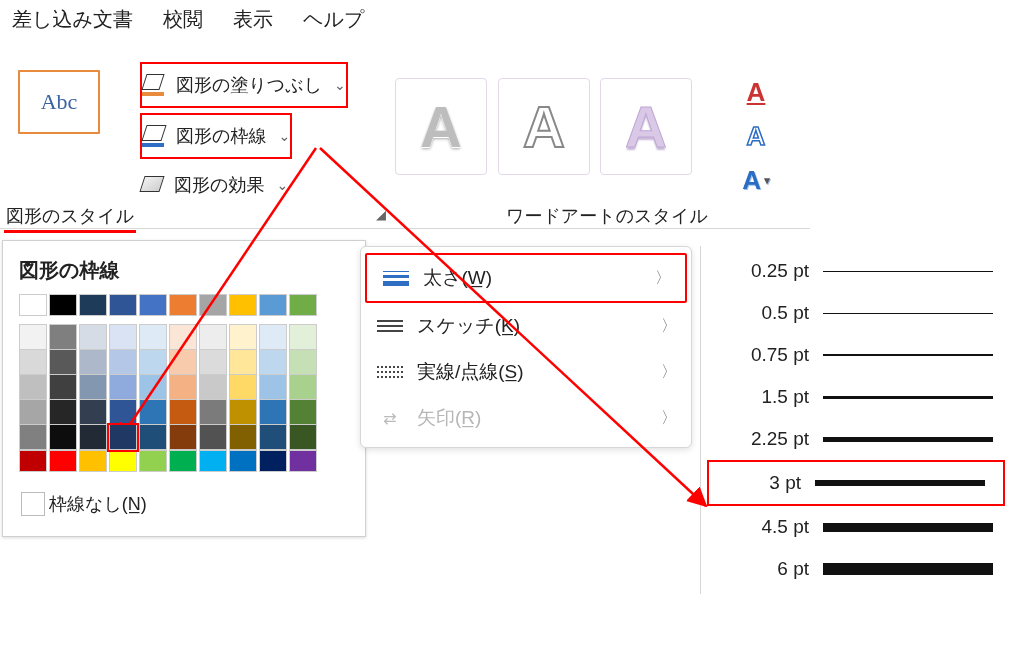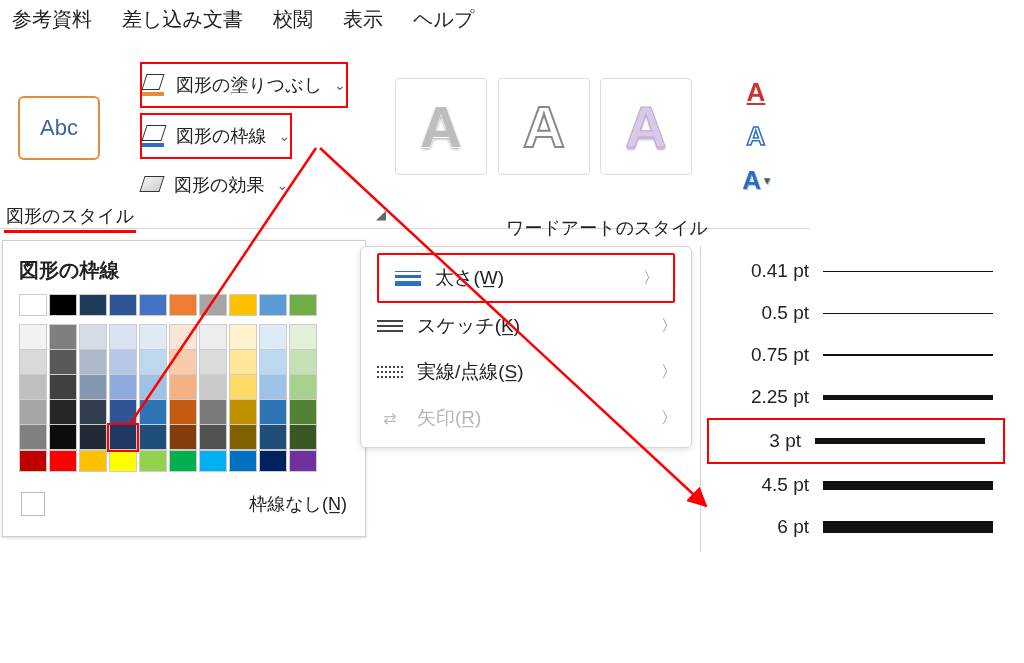--- a/index.html
+++ b/index.html
@@ -4,36 +4,36 @@
 <style>
   html,body{margin:0;padding:0;font-family:"Yu Gothic UI","Meiryo",sans-serif;background:#fff;color:#222;}
   .stage{position:relative;width:1024px;height:663px;overflow:hidden;}
   
   .tabs{position:absolute;left:0;top:6px;display:flex;gap:30px;padding-left:12px;font-size:20px;}
   .tabs span{white-space:nowrap;}
   .tab-shape{color:#2563c0;font-weight:600;border:2px dotted red;border-radius:50%/40%;padding:2px 10px;}
   
   .ribbon{position:absolute;left:0;top:48px;width:810px;height:180px;border-bottom:1px solid #d8d8d8;}
   
-  .abc{position:absolute;left:18px;top:48px;width:78px;height:60px;border:2px solid #e88b3c;border-radius:6px;display:flex;align-items:center;justify-content:center;font-size:22px;color:#3a63a0;}
+  .abc{position:absolute;left:18px;top:22px;width:78px;height:60px;border:2px solid #e88b3c;border-radius:1px;display:flex;align-items:center;justify-content:center;font-size:22px;color:#3a63a0;font-family:Liberation Serif, serif;}
   .shape-btn{position:absolute;display:flex;align-items:center;gap:10px;padding:4px 0;font-size:18px;height:34px;}
   .shape-btn .chev{font-size:14px;color:#666;margin-left:2px;}
   .btn-fill{left:140px;top:14px;border:2px solid red;}
   .btn-outline{left:140px;top:65px;border:2px solid red;}
   .btn-effect{left:140px;top:116px;}
   .ic{width:24px;height:22px;display:inline-block;position:relative;}
   .ic-fill::before{content:"";position:absolute;left:2px;top:0;width:16px;height:14px;border:1.5px solid #333;transform:skewX(-18deg);}
   .ic-fill::after{content:"";position:absolute;left:0;bottom:0;width:22px;height:4px;background:#e88b3c;}
   .ic-line::before{content:"";position:absolute;left:2px;top:0;width:18px;height:14px;border:1.5px solid #333;transform:skewX(-18deg);}
   .ic-line::after{content:"";position:absolute;left:0;bottom:0;width:22px;height:4px;background:#2f6fc3;}
   .ic-eff::before{content:"";position:absolute;left:2px;top:2px;width:18px;height:14px;border:1.5px solid #333;transform:skewX(-18deg);background:linear-gradient(135deg,#f1f1f1,#cfcfcf);}
   .fill-note{position:absolute;left:368px;top:20px;color:#e03020;font-size:20px;}
   
   .grp-cap1{position:absolute;left:4px;top:156px;font-size:18px;border-bottom:3px solid red;padding:0 2px 2px 2px;}
-  .grp-cap2{position:absolute;left:506px;top:168px;font-size:18px;}
+  .grp-cap2{position:absolute;left:506px;top:156px;font-size:18px;}
   .dialog-launch{position:absolute;left:376px;top:159px;font-size:13px;color:#666;}
   
   .wa{position:absolute;top:30px;width:90px;height:95px;border:1px solid #e3d7ea;border-radius:4px;display:flex;align-items:center;justify-content:center;font-size:58px;font-weight:700;font-family:"Segoe UI",sans-serif;}
   .wa1{left:395px;color:#bdbdbd;text-shadow:0 1px 0 #fff,0 2px 3px #aaa;}
   .wa2{left:498px;color:#fff;-webkit-text-stroke:2px #888;}
   .wa3{left:600px;color:#d9c9e6;-webkit-text-stroke:1px #c0a8d6;text-shadow:0 3px 2px #c8b8d8;}
   .wa-small{position:absolute;left:734px;width:44px;height:36px;display:flex;align-items:center;justify-content:center;font-size:26px;font-weight:700;}
   .wa-s1{top:26px;color:#c33;text-decoration:underline;}
   .wa-s2{top:70px;-webkit-text-stroke:1.5px #2b6cc4;color:#fff;}
   .wa-s3{top:114px;color:#2b6cc4;text-shadow:1px 1px 0 #9cc0e8;}
@@ -41,28 +41,28 @@
   
   .palette{position:absolute;left:2px;top:240px;width:330px;border:1px solid #d0d0d0;background:#fff;padding:8px 16px 14px 16px;box-shadow:0 1px 3px rgba(0,0,0,.15);}
   .palette h4{margin:8px 0 10px 0;font-size:20px;font-weight:700;}
   .sw-row{display:flex;gap:2px;margin-bottom:2px;}
   .sw{width:26px;height:20px;border:1px solid #ccc;}
   .shades{display:flex;gap:2px;margin-top:8px;}
   .shade-col{display:flex;flex-direction:column;gap:0;}
   .shade-col .sw{height:24px;border-top:none;}
   .shade-col .sw:first-child{border-top:1px solid #ccc;}
   .picked{outline:2px solid red;outline-offset:0;z-index:3;}
-  .no-outline{display:flex;align-items:center;gap:4px;font-size:18px;margin-top:14px;padding:6px 2px;justify-content:space-between;}
+  .no-outline{display:flex;align-items:center;gap:4px;font-size:18px;margin-top:14px;padding:6px 2px;}
   .no-outline .box{width:22px;height:22px;border:1px solid #bbb;}
   
   .submenu{position:absolute;left:360px;top:246px;width:330px;border:1px solid #d6d6d6;border-radius:6px;background:#fff;padding:6px 0;box-shadow:0 2px 6px rgba(0,0,0,.12);}
   .mi{display:flex;align-items:center;gap:14px;padding:10px 16px;font-size:19px;position:relative;}
   .mi .ar{position:absolute;right:14px;color:#777;font-size:16px;}
   .mi.disabled{color:#b6b6b6;}
-  .mi-weight{border:2px solid red;margin:0 16px;border-radius:2px;}
+  .mi-weight{border:2px solid red;margin:0 4px;border-radius:2px;}
   .mic{width:26px;height:20px;display:inline-flex;flex-direction:column;justify-content:center;gap:3px;}
   .mic span{display:block;height:2px;background:#2f6fc3;}
   .mic.th span:nth-child(1){height:1px;} .mic.th span:nth-child(2){height:3px;} .mic.th span:nth-child(3){height:5px;}
   .mic.sk span{background:#444;} .mic.sk span{height:2px;}
   .mic.da span{border-top:2px dotted #444;height:0;background:none;}
   .mic.ar2{flex-direction:row;align-items:center;color:#bbb;font-size:16px;}
   
   .weights{position:absolute;left:700px;top:246px;width:310px;border-left:1px solid #d6d6d6;background:#fff;padding:4px 0;}
   .wrow{display:flex;align-items:center;justify-content:flex-end;gap:14px;padding:10px 18px 10px 8px;font-size:19px;}
   .wrow .lbl{width:80px;text-align:right;}
@@ -70,21 +70,20 @@
   .sel{border:2px solid red;margin:0 6px;}
   
   svg.overlay{position:absolute;left:0;top:0;width:1024px;height:663px;pointer-events:none;}
 </style>
 </head>
 <body>
 
 <div class="stage">
 
   <div class="tabs">
-    <span>参考資料</span>
     <span>差し込み文書</span>
     <span>校閲</span>
     <span>表示</span>
     <span>ヘルプ</span>
   </div>
 
   <div class="ribbon">
     <div class="abc">Abc</div>
 
     <div class="shape-btn btn-fill">
@@ -254,30 +253,34 @@
     </div>
     <div class="mi disabled">
       <span class="mic ar2">⇄</span>
       <span>矢印(R̲)</span>
       <span class="ar">〉</span>
     </div>
   </div>
 
   <div class="weights" id="weights">
       <div class="wrow">
-        <span class="lbl">0.41 pt</span>
+        <span class="lbl">0.25 pt</span>
         <span class="wline" style="border-top-width: 1px;"></span>
       </div>
       <div class="wrow">
         <span class="lbl">0.5 pt</span>
         <span class="wline" style="border-top-width: 1.5px;"></span>
       </div>
       <div class="wrow">
         <span class="lbl">0.75 pt</span>
         <span class="wline" style="border-top-width: 2px;"></span>
+      </div>
+      <div class="wrow">
+        <span class="lbl">1.5 pt</span>
+        <span class="wline" style="border-top-width: 3.5px;"></span>
       </div>
       <div class="wrow">
         <span class="lbl">2.25 pt</span>
         <span class="wline" style="border-top-width: 5px;"></span>
       </div>
       <div class="wrow sel">
         <span class="lbl">3 pt</span>
         <span class="wline" style="border-top-width: 6.5px;"></span>
       </div>
       <div class="wrow">

